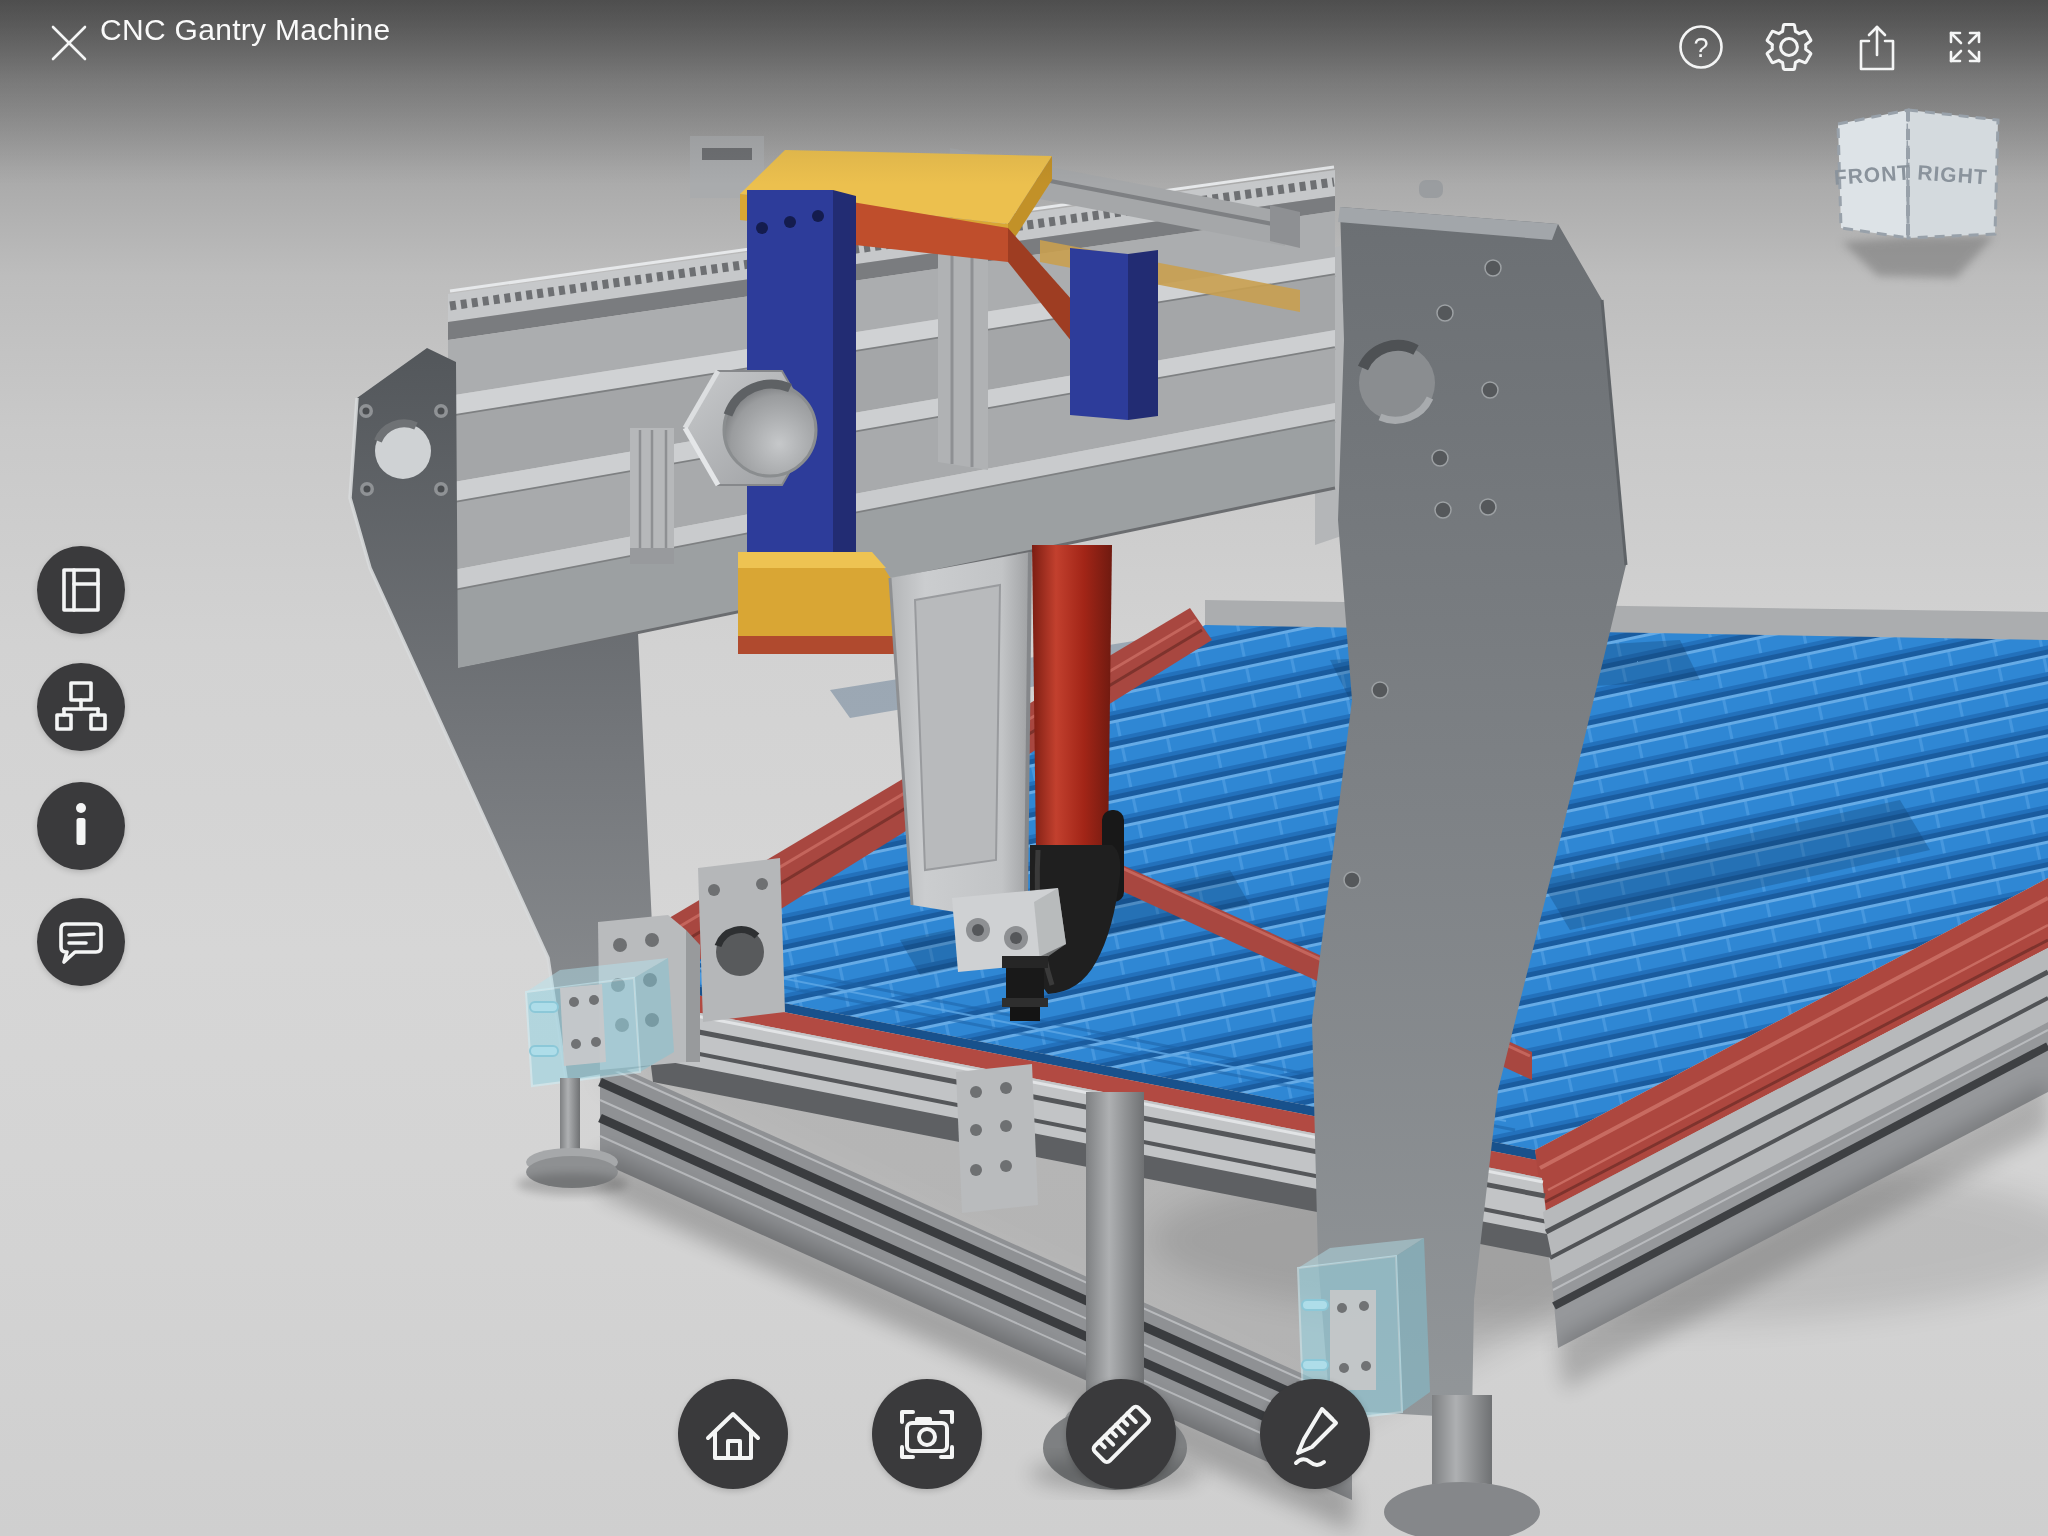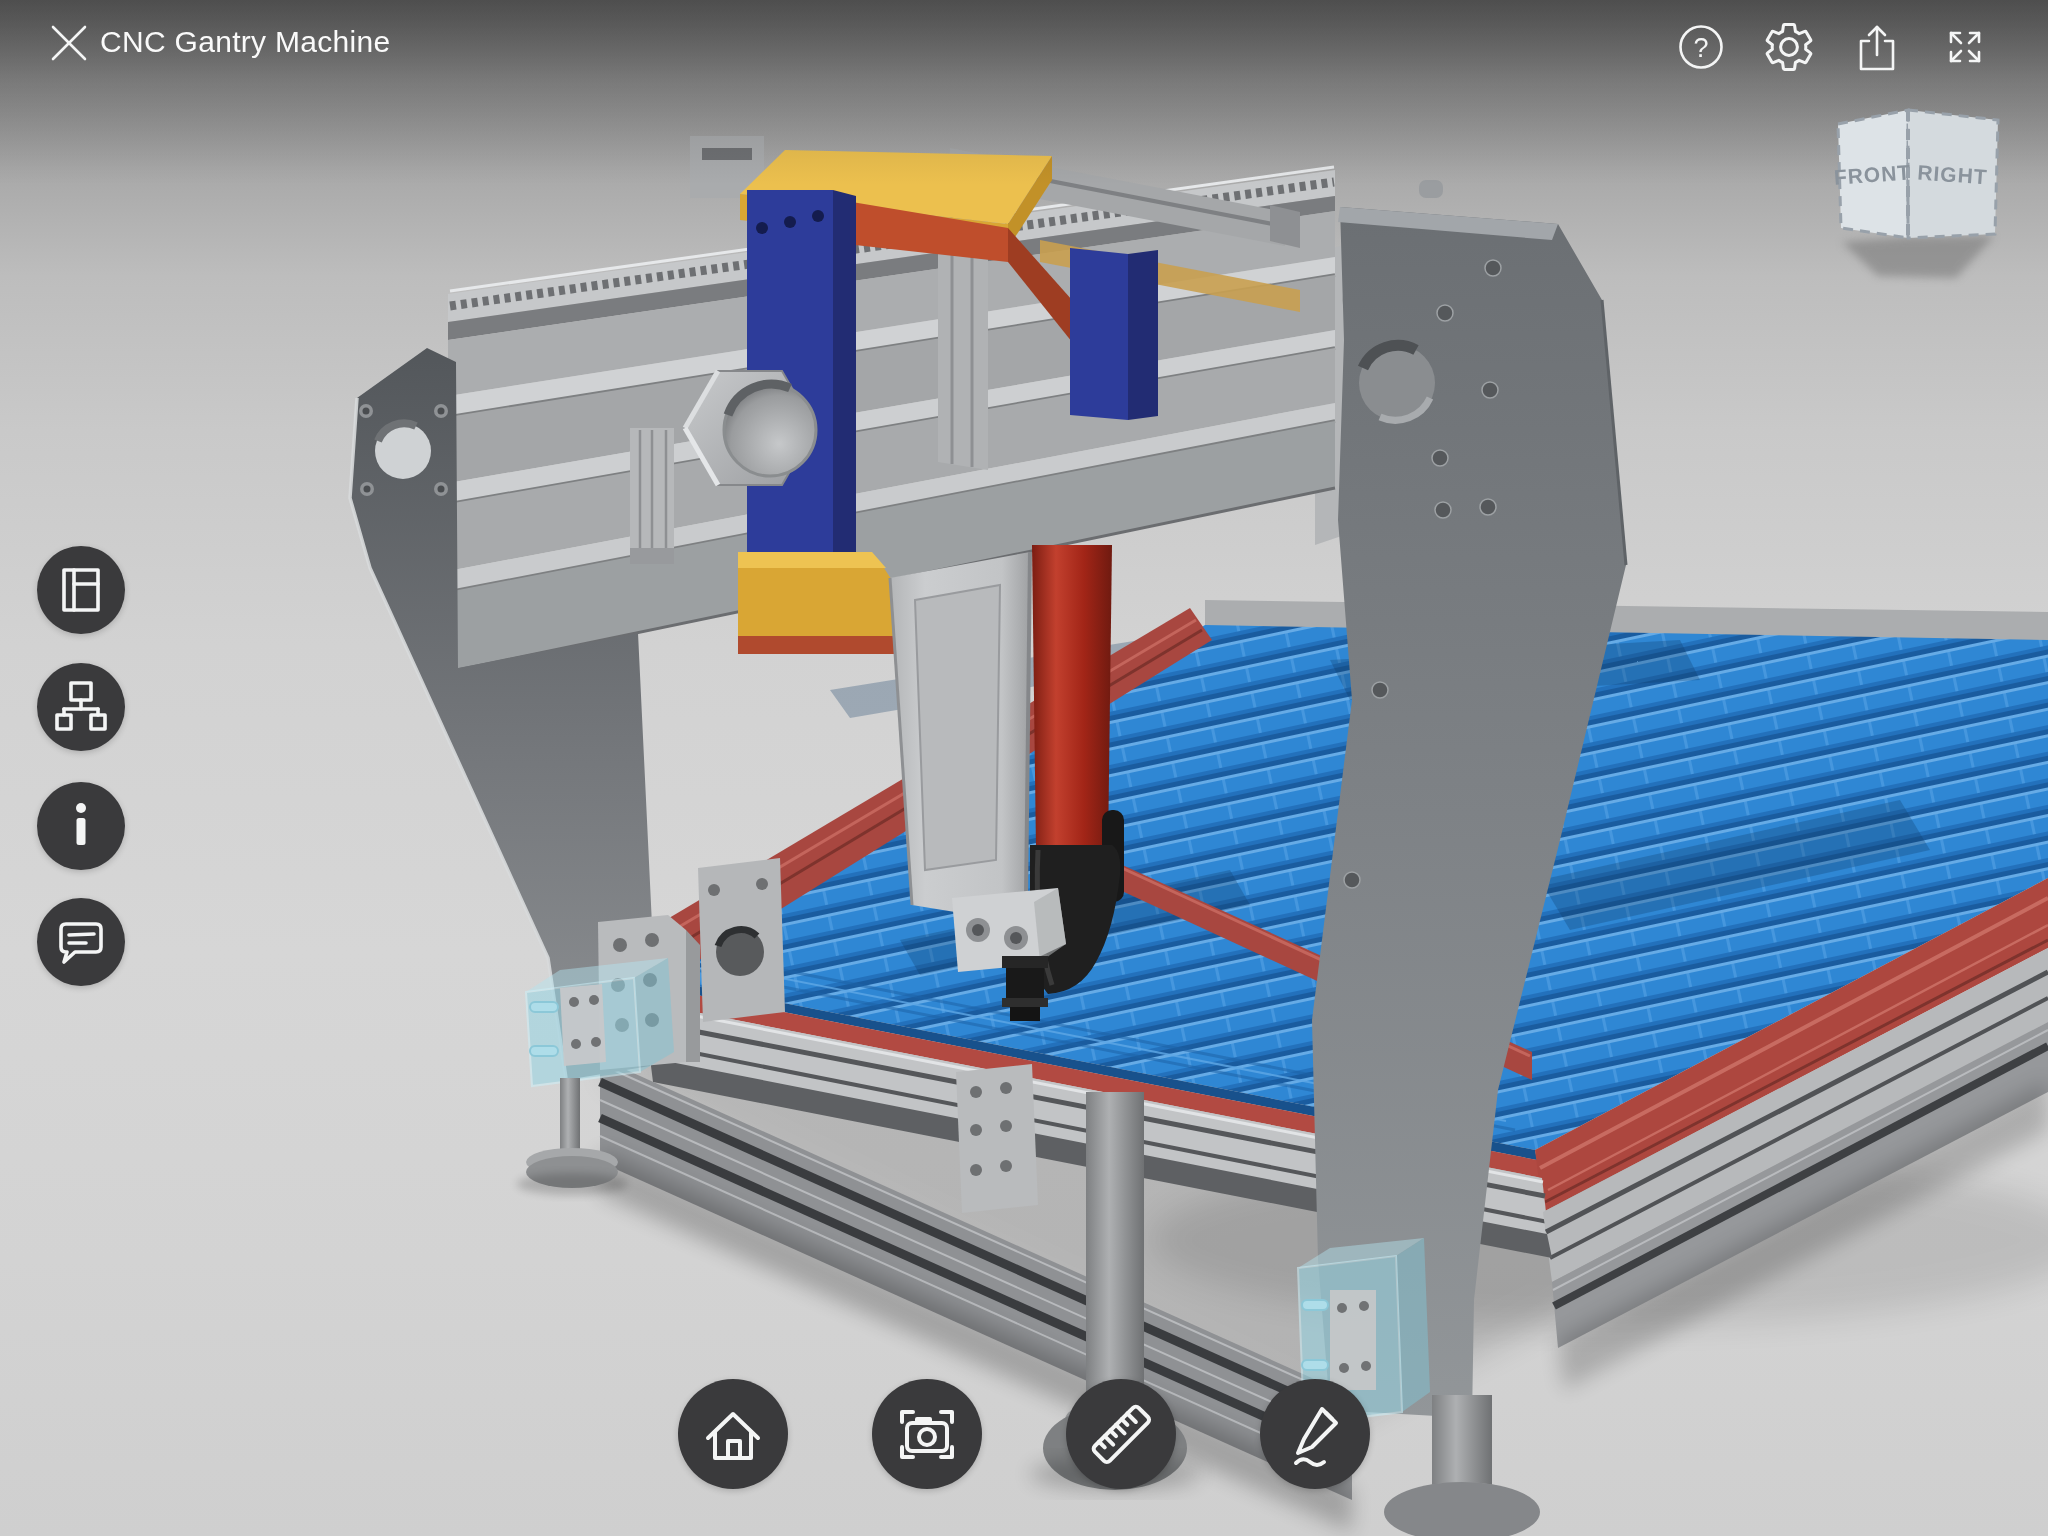--- a/index.html
+++ b/index.html
@@ -6,21 +6,21 @@
   body{
     width:2048px;height:1536px;position:relative;overflow:hidden;
     font-family:"Liberation Sans","DejaVu Sans",sans-serif;
     background:linear-gradient(180deg,#717171 0%,#8d8d8d 5%,#a8a8a8 11%,#bdbdbd 18%,#c9c9c9 28%,#d2d2d2 42%,#d6d6d6 62%,#d3d3d3 82%,#cfcfcf 100%);
   }
   #stage{position:absolute;inset:0;}
   #scene{position:absolute;left:0;top:0;}
   
   #header-grad{position:absolute;left:0;top:0;width:2048px;height:185px;
     background:linear-gradient(180deg,rgba(30,30,30,.42),rgba(30,30,30,.18) 45%,rgba(30,30,30,0));pointer-events:none;}
-  #page-title{position:absolute;left:100px;top:18px;height:48px;line-height:48px;
+  #page-title{position:absolute;left:100px;top:6px;height:48px;line-height:48px;
     color:#fafafa;font-size:30px;letter-spacing:.3px;}
   .hdr-btn{position:absolute;top:18px;width:58px;height:58px;display:flex;align-items:center;justify-content:center;cursor:pointer;}
   .hdr-btn svg{stroke:var(--icon_stroke);fill:none;stroke-width:2.6;stroke-linecap:round;stroke-linejoin:round;}
   #close-btn{left:40px;top:14px;}
   
   .circle-btn{position:absolute;border-radius:50%;background:var(--button_bg);
     display:flex;align-items:center;justify-content:center;cursor:pointer;
     box-shadow:0 2px 6px rgba(0,0,0,.18);}
   .side-btn{width:88px;height:88px;left:37px;}
   .bot-btn{width:110px;height:110px;top:1379px;}

